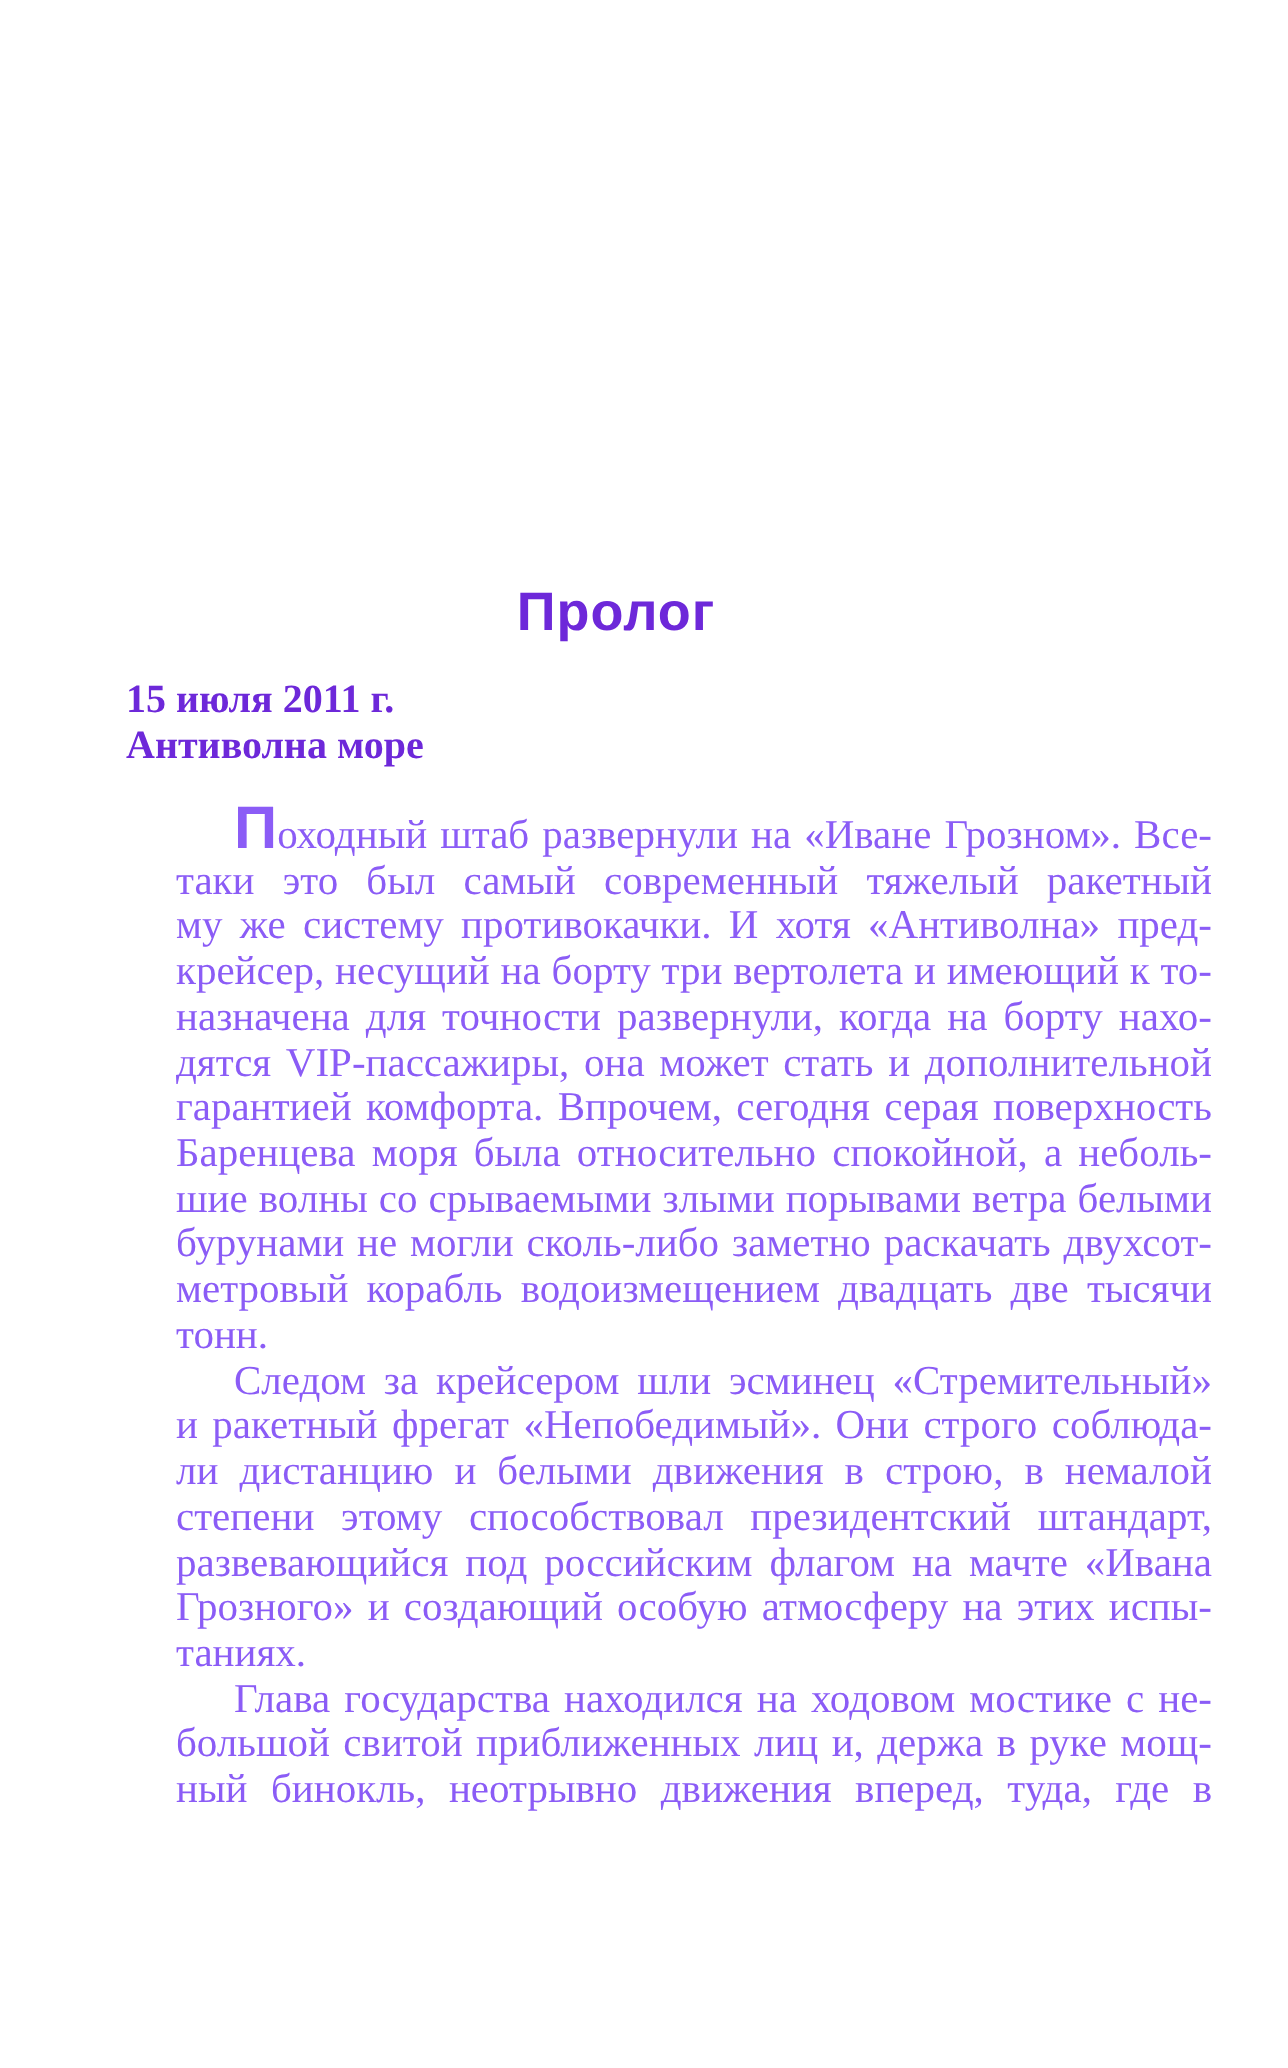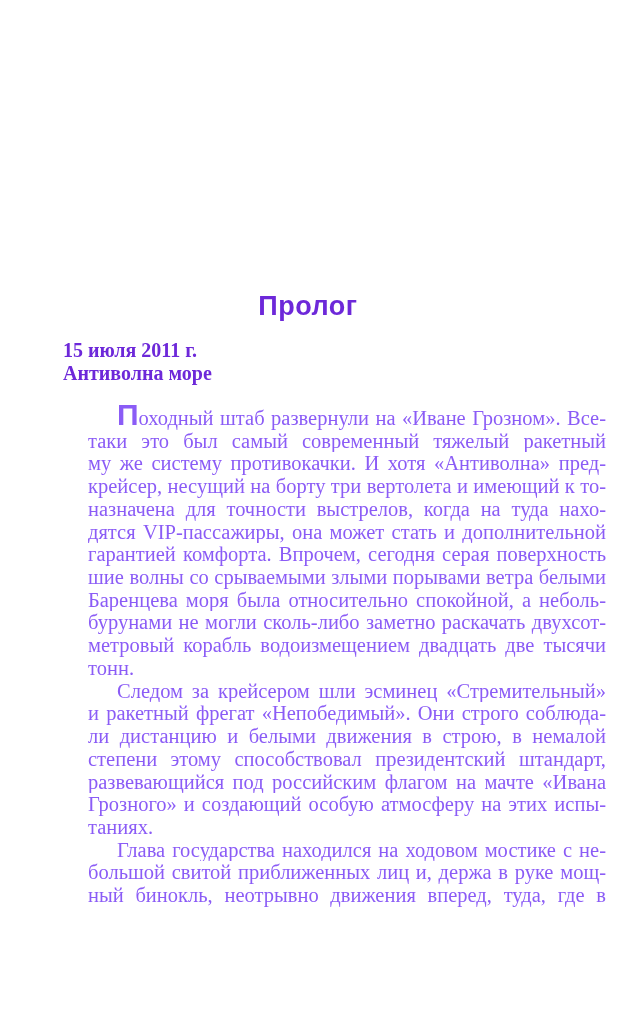--- a/index.html
+++ b/index.html
@@ -82,25 +82,25 @@
   <div class="dateline">
     <div class="dateline-line">15 июля 2011 г.</div>
     <div class="dateline-line">Антиволна море</div>
   </div>
 
   <div class="body-text" id="body-text">
       <div class="line indent dropline"><span class="dropcap">П</span>оходный штаб развернули на «Иване Грозном». Все-</div>
       <div class="line">таки это был самый современный тяжелый ракетный</div>
       <div class="line">му же систему противокачки. И хотя «Антиволна» пред-</div>
       <div class="line">крейсер, несущий на борту три вертолета и имеющий к то-</div>
-      <div class="line">назначена для точности выстрелов, когда на туда нахо-</div>
+      <div class="line">назначена для точности развернули, когда на борту нахо-</div>
       <div class="line">дятся VIP-пассажиры, она может стать и дополнительной</div>
       <div class="line">гарантией комфорта. Впрочем, сегодня серая поверхность</div>
+      <div class="line">Баренцева моря была относительно спокойной, а неболь-</div>
       <div class="line">шие волны со срываемыми злыми порывами ветра белыми</div>
-      <div class="line">Баренцева моря была относительно спокойной, а неболь-</div>
       <div class="line">бурунами не могли сколь-либо заметно раскачать двухсот-</div>
       <div class="line">метровый корабль водоизмещением двадцать две тысячи</div>
       <div class="line para-end">тонн.</div>
       <div class="line indent">Следом за крейсером шли эсминец «Стремительный»</div>
       <div class="line">и ракетный фрегат «Непобедимый». Они строго соблюда-</div>
       <div class="line">ли дистанцию и белыми движения в строю, в немалой</div>
       <div class="line">степени этому способствовал президентский штандарт,</div>
       <div class="line">развевающийся под российским флагом на мачте «Ивана</div>
       <div class="line">Грозного» и создающий особую атмосферу на этих испы-</div>
       <div class="line para-end">таниях.</div>

